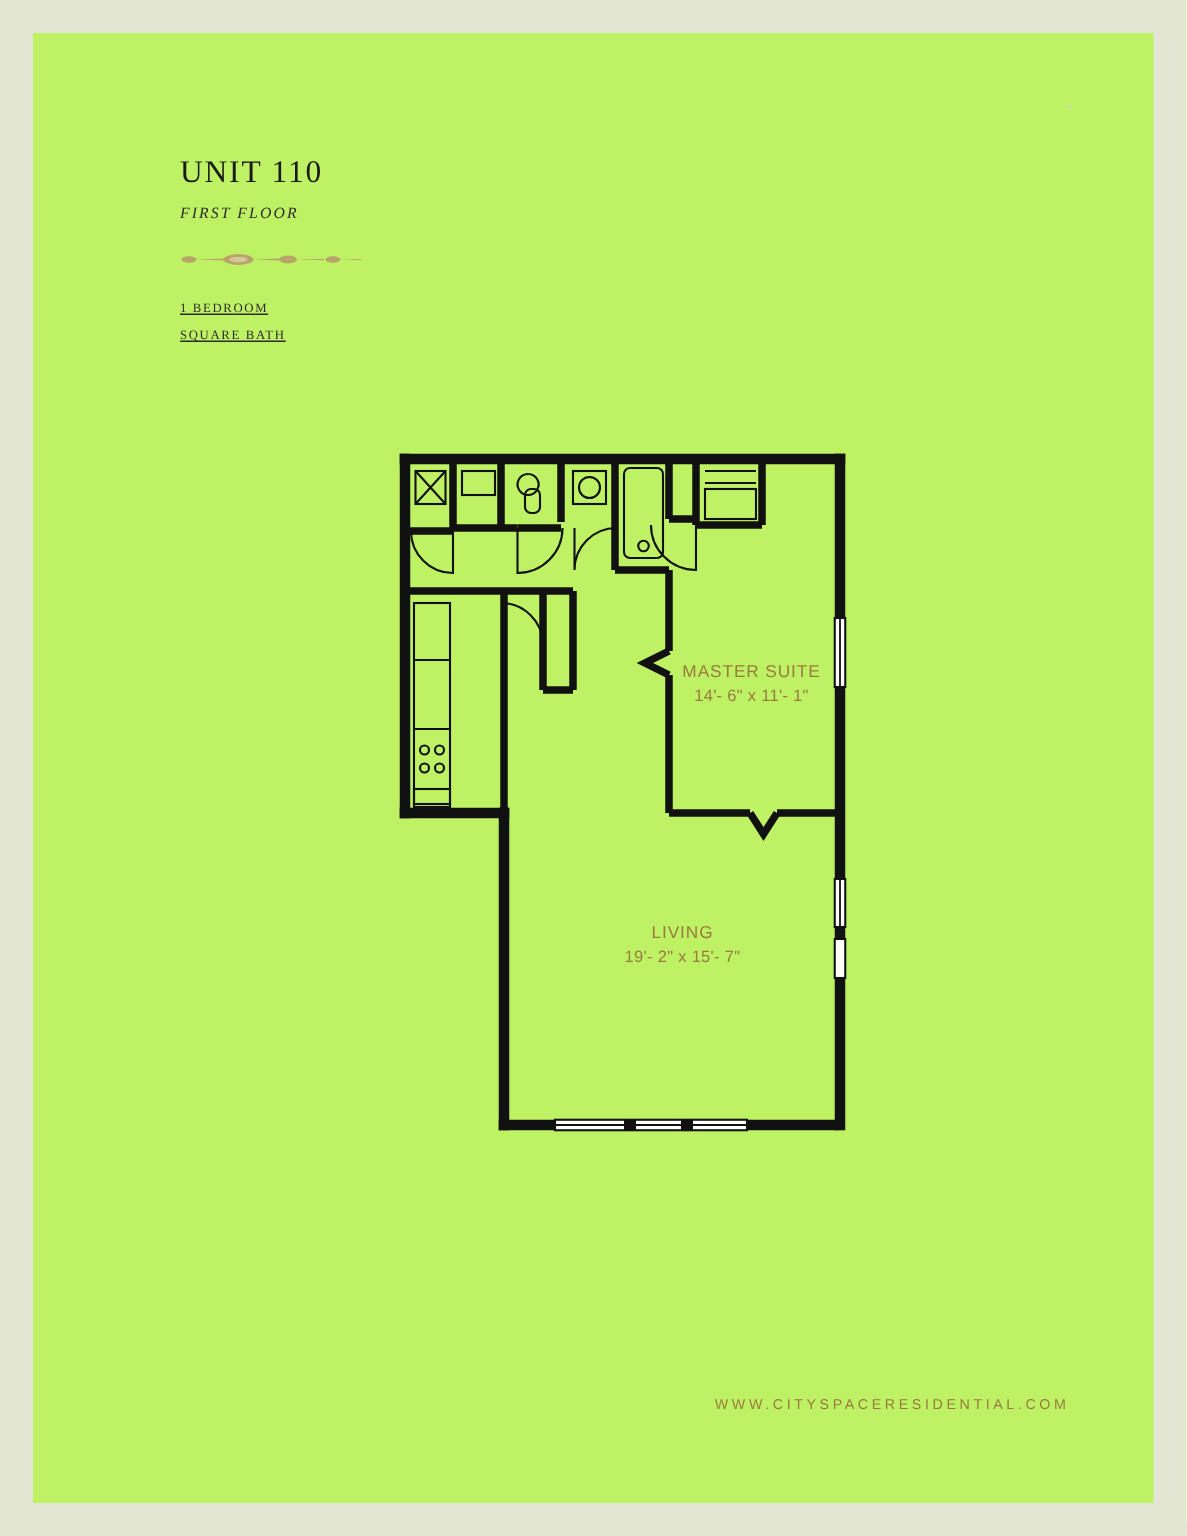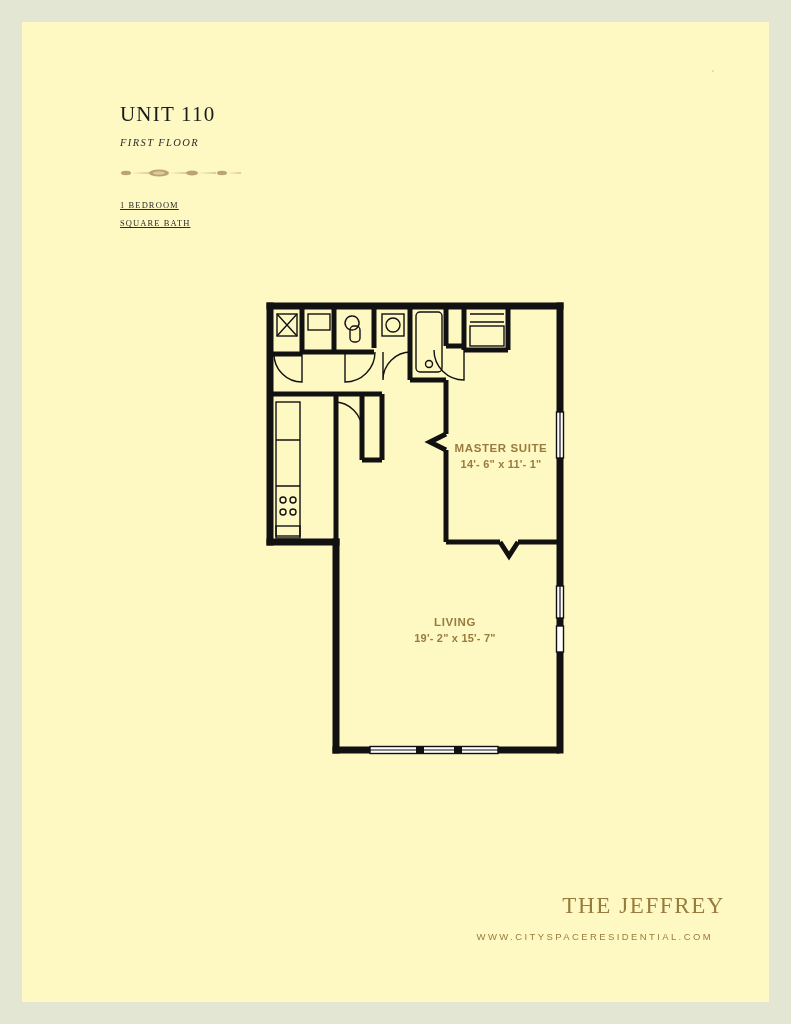--- a/index.html
+++ b/index.html
@@ -19,21 +19,21 @@
     height: 1024px;
     background: #e3e6d3;
     box-sizing: border-box;
   }
   .sheet {
     position: absolute;
     left: 22px;
     top: 22px;
     width: 747px;
     height: 980px;
-    background: #fef9c3;
+    background: #bef264;
   }
 
   
   .header {
     position: absolute;
     left: 98px;
     top: 80px;
     width: 340px;
   }
   .unit-title {
@@ -76,21 +76,21 @@
     width: 340px;
     height: 470px;
   }
   .plan svg { display: block; }
 
   .room-label {
     position: absolute;
     text-align: center;
     color: #9a7b3f;
     font-family: "Liberation Sans", sans-serif;
-    font-weight: bold;
+    font-weight: normal;
     letter-spacing: 0.6px;
     line-height: 16px;
   }
   .room-label .nm { font-size: 11.5px; display: block; }
   .room-label .dm { font-size: 11px; display: block; letter-spacing: 0.2px; }
 
   #label-master { left: 186px; top: 150px; width: 130px; }
   #label-living { left: 130px; top: 324px; width: 150px; }
 
   
@@ -273,18 +273,17 @@
         <span class="dm">14'- 6" x 11'- 1"</span>
       </div>
 
       <div class="room-label" id="label-living">
         <span class="nm">LIVING</span>
         <span class="dm">19'- 2" x 15'- 7"</span>
       </div>
     </div>
 
     <div class="footer">
-      <p class="brand">THE JEFFREY</p>
       <p class="site">WWW.CITYSPACERESIDENTIAL.COM</p>
     </div>
 
   </div>
 </div>
 
 </body></html>

